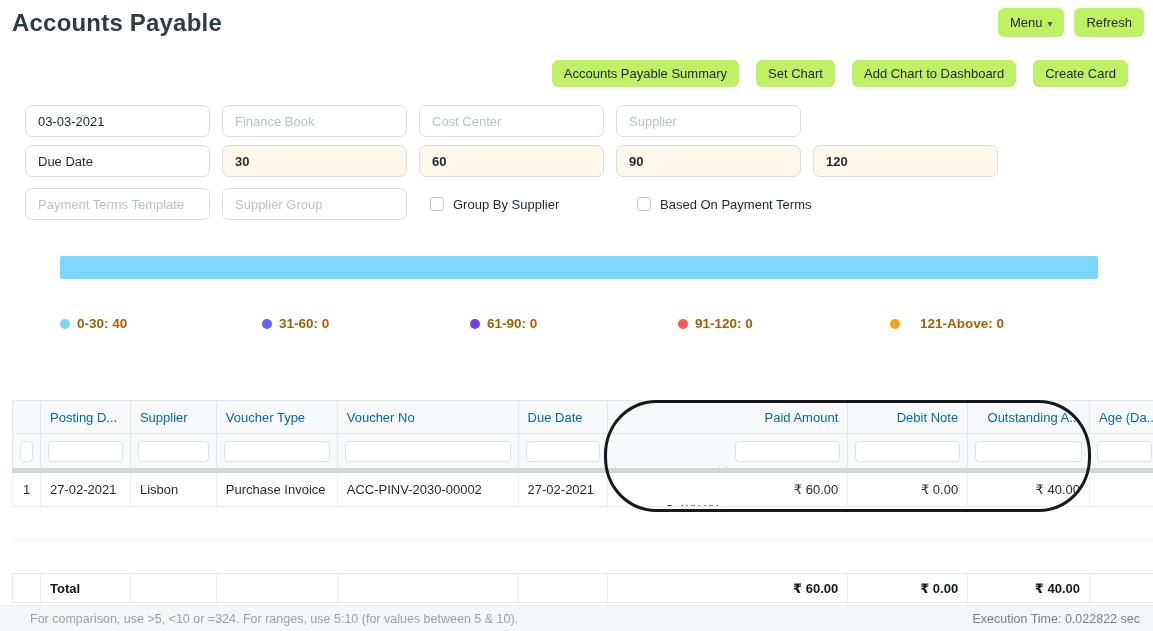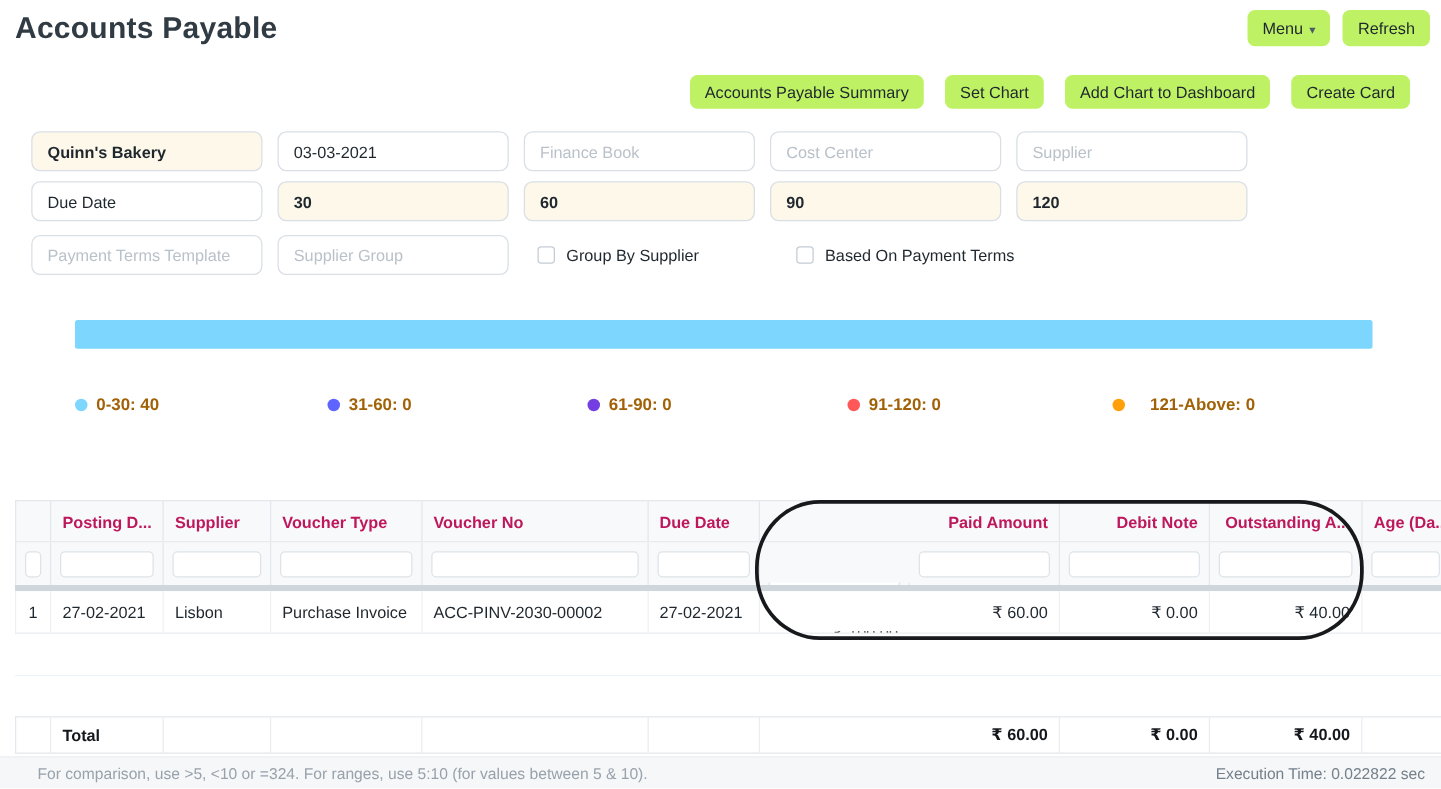--- a/index.html
+++ b/index.html
@@ -38,21 +38,21 @@
   
   .dtable { position: absolute; top: 400px; left: 12px; width: 1148px; }
   .trow { display: flex; }
   .cell { display: flex; align-items: center; padding: 0 9px; overflow: hidden; white-space: nowrap; }
   .c0 { width: 28px; } .c1 { width: 90px; } .c2 { width: 86px; } .c3 { width: 121px; } .c4 { width: 181px; }
   .c5 { width: 90px; } .c6 { width: 120px; margin-top: 32px; } .c7 { width: 120px; } .c8 { width: 120px; } .c9 { width: 122px; } .c10 { width: 70px; }
   .num { justify-content: flex-end; }
   .center { justify-content: center; }
   .muted { color: #74808b; }
   .thead { height: 34px; background: #f7f9fb; border: 1px solid #e3e8ec; border-right: none; }
-  .thead .cell { border-right: 1px solid #e3e8ec; font-weight: 700; color: #be185d; }
+  .thead .cell { border-right: 1px solid #e3e8ec; font-weight: 400; color: #0369a1; }
   .tfilter { height: 34px; background: #f7f9fb; border-left: 1px solid #e3e8ec; }
   .tfilter .cell { border-right: 1px solid #e3e8ec; padding: 0; }
   .tfilter input { flex: 1; min-width: 0; margin: 0 7px; height: 21px; border: 1px solid #dde3e8; border-radius: 4px; background: #fff; outline: none; font-family: inherit; }
   .scroll-strip { height: 5px; background: #cfd6dc; }
   .tdata { height: 34px; background: #fff; border-left: 1px solid #eef1f4; border-bottom: 1px solid #e9edf0; }
   .tdata .cell { border-right: 1px solid #eef1f4; color: #1f272e; }
   .tempty { height: 34px; border-bottom: 1px solid #f0f3f5; }
   .tspacer { height: 32px; }
   .ttotal { height: 30px; background: #fff; border-top: 1px solid #e3e8ec; border-bottom: 1px solid #e3e8ec; border-left: 1px solid #e3e8ec; }
   .ttotal .cell { border-right: 1px solid #e9edf0; font-weight: 700; color: #14181c; }
@@ -78,21 +78,20 @@
   </div>
 
   <div class="toolbar">
     <button class="btn">Accounts Payable Summary</button>
     <button class="btn">Set Chart</button>
     <button class="btn">Add Chart to Dashboard</button>
     <button class="btn">Create Card</button>
   </div>
 
   <div class="frow r1">
-    <input class="finput filled bold" value="Quinn's Bakery" style="">
     <input class="finput" value="03-03-2021" style="">
     <input class="finput" placeholder="Finance Book" style="">
     <input class="finput" placeholder="Cost Center" style="">
     <input class="finput" placeholder="Supplier" style="">
   </div>
   <div class="frow r2">
     <input class="finput" value="Due Date" style="">
     <input class="finput filled bold" value="30" style="">
     <input class="finput filled bold" value="60" style="">
     <input class="finput filled bold" value="90" style="">

